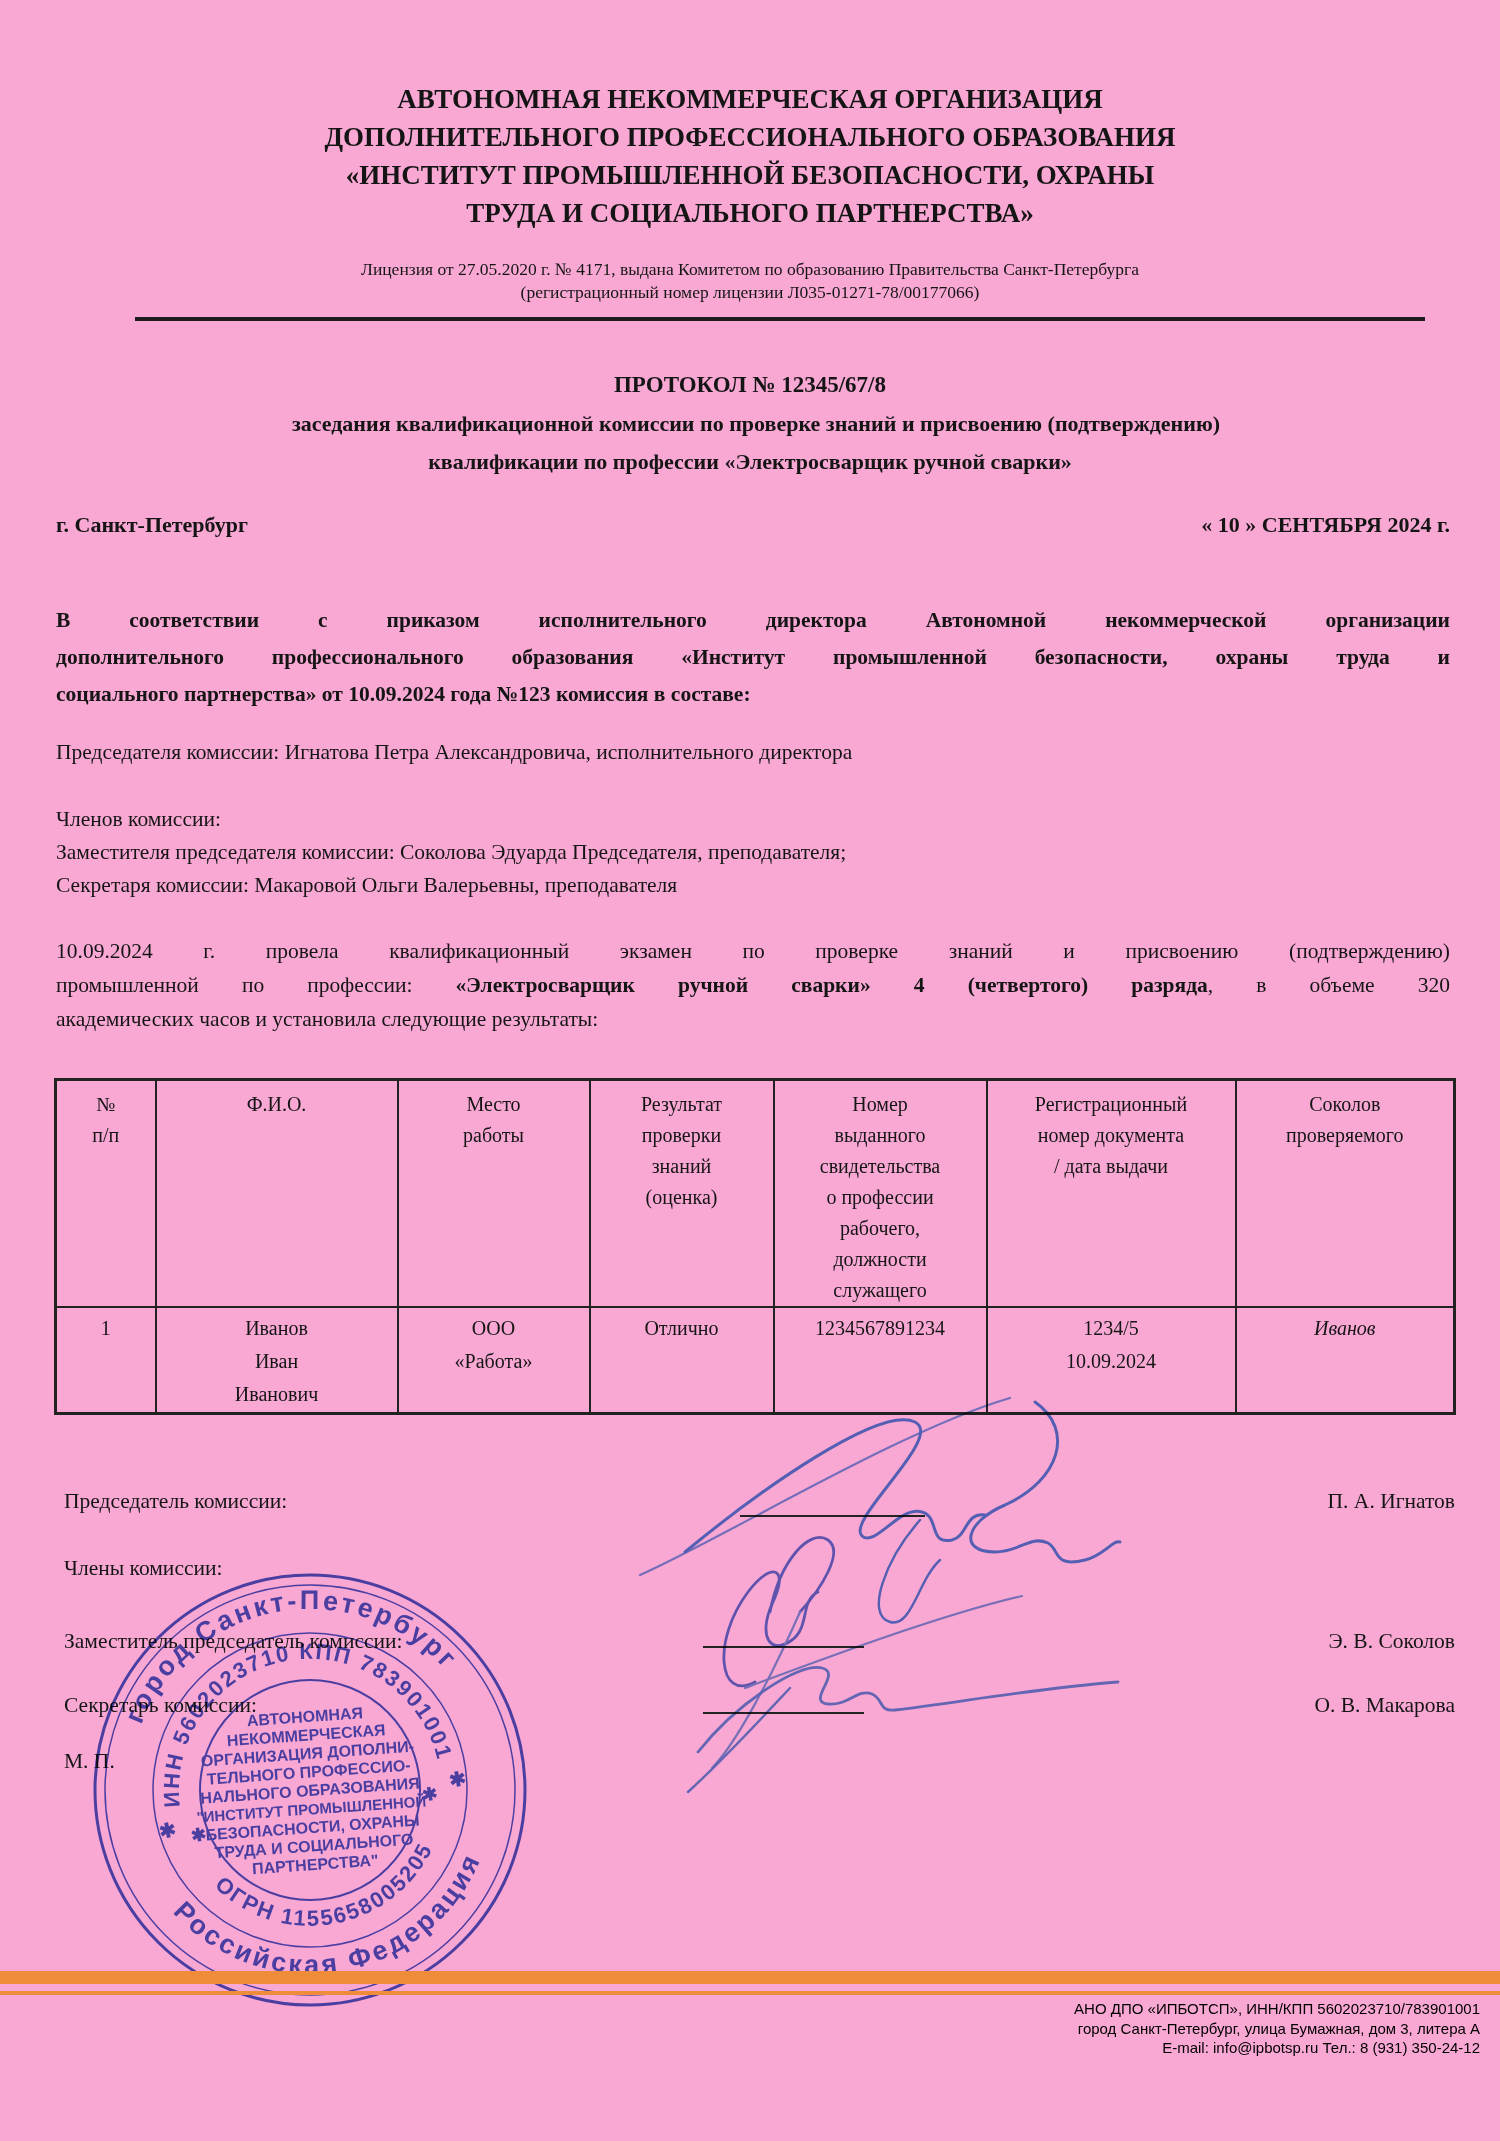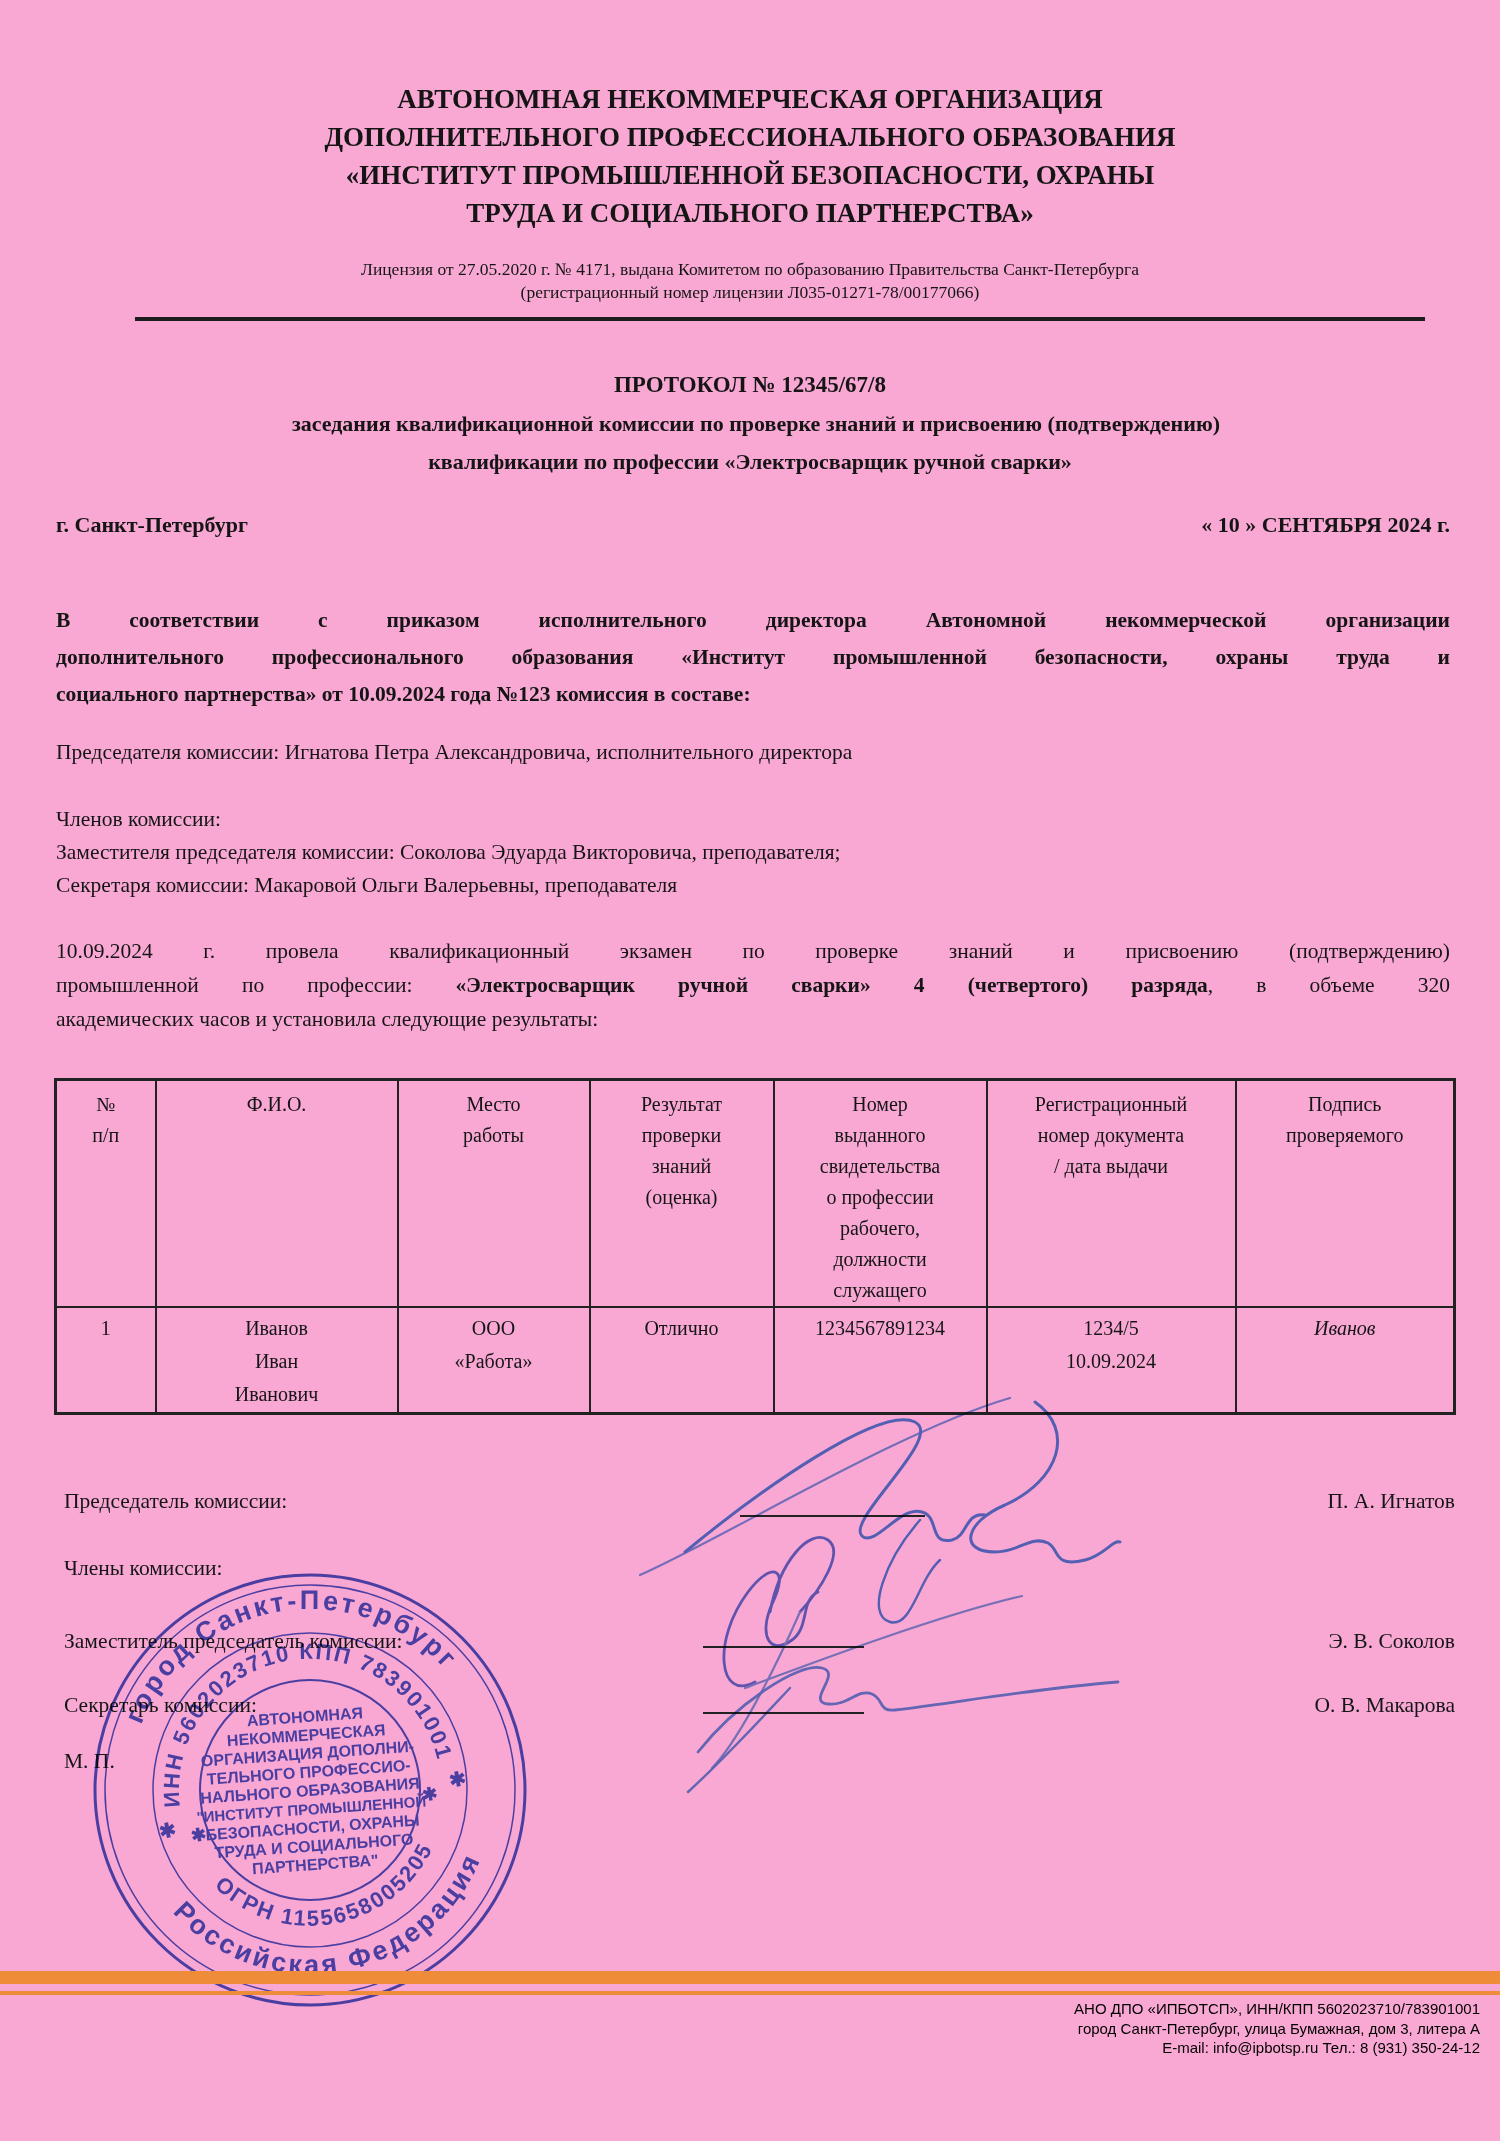--- a/index.html
+++ b/index.html
@@ -67,21 +67,21 @@
   </div>
 
   <div class="abs p1 bodytext">
     <div class="jline">В соответствии с приказом исполнительного директора Автономной некоммерческой организации</div>
     <div class="jline">дополнительного профессионального образования «Институт промышленной безопасности, охраны труда и</div>
     <div>социального партнерства» от 10.09.2024 года №123 комиссия в составе:</div>
   </div>
   <div class="abs chairman bodytext">Председателя комиссии: Игнатова Петра Александровича, исполнительного директора</div>
   <div class="abs members bodytext">
     <div>Членов комиссии:</div>
-    <div>Заместителя председателя комиссии: Соколова Эдуарда Викторовича, преподавателя;</div>
+    <div>Заместителя председателя комиссии: Соколова Эдуарда Председателя, преподавателя;</div>
     <div>Секретаря комиссии: Макаровой Ольги Валерьевны, преподавателя</div>
   </div>
   <div class="abs exam bodytext">
     <div class="jline">10.09.2024 г. провела квалификационный экзамен по проверке знаний и присвоению (подтверждению)</div>
     <div class="jline"><span>промышленной по профессии: </span><b>«Электросварщик ручной сварки» 4 (четвертого) разряда</b><span>, в объеме 320</span></div>
     <div>академических часов и установила следующие результаты:</div>
   </div>
 
   <table class="results">
     <colgroup>
@@ -107,21 +107,21 @@
         <th>Номер
 выданного
 свидетельства
 о профессии
 рабочего,
 должности
 служащего</th>
         <th>Регистрационный
 номер документа
 / дата выдачи</th>
-        <th>Подпись
+        <th>Соколов
 проверяемого</th>
       </tr>
     </thead>
     <tbody>
       <tr>
         <td>1</td>
         <td class="cell-fio">Иванов
 Иван
 Иванович</td>
         <td>ООО

